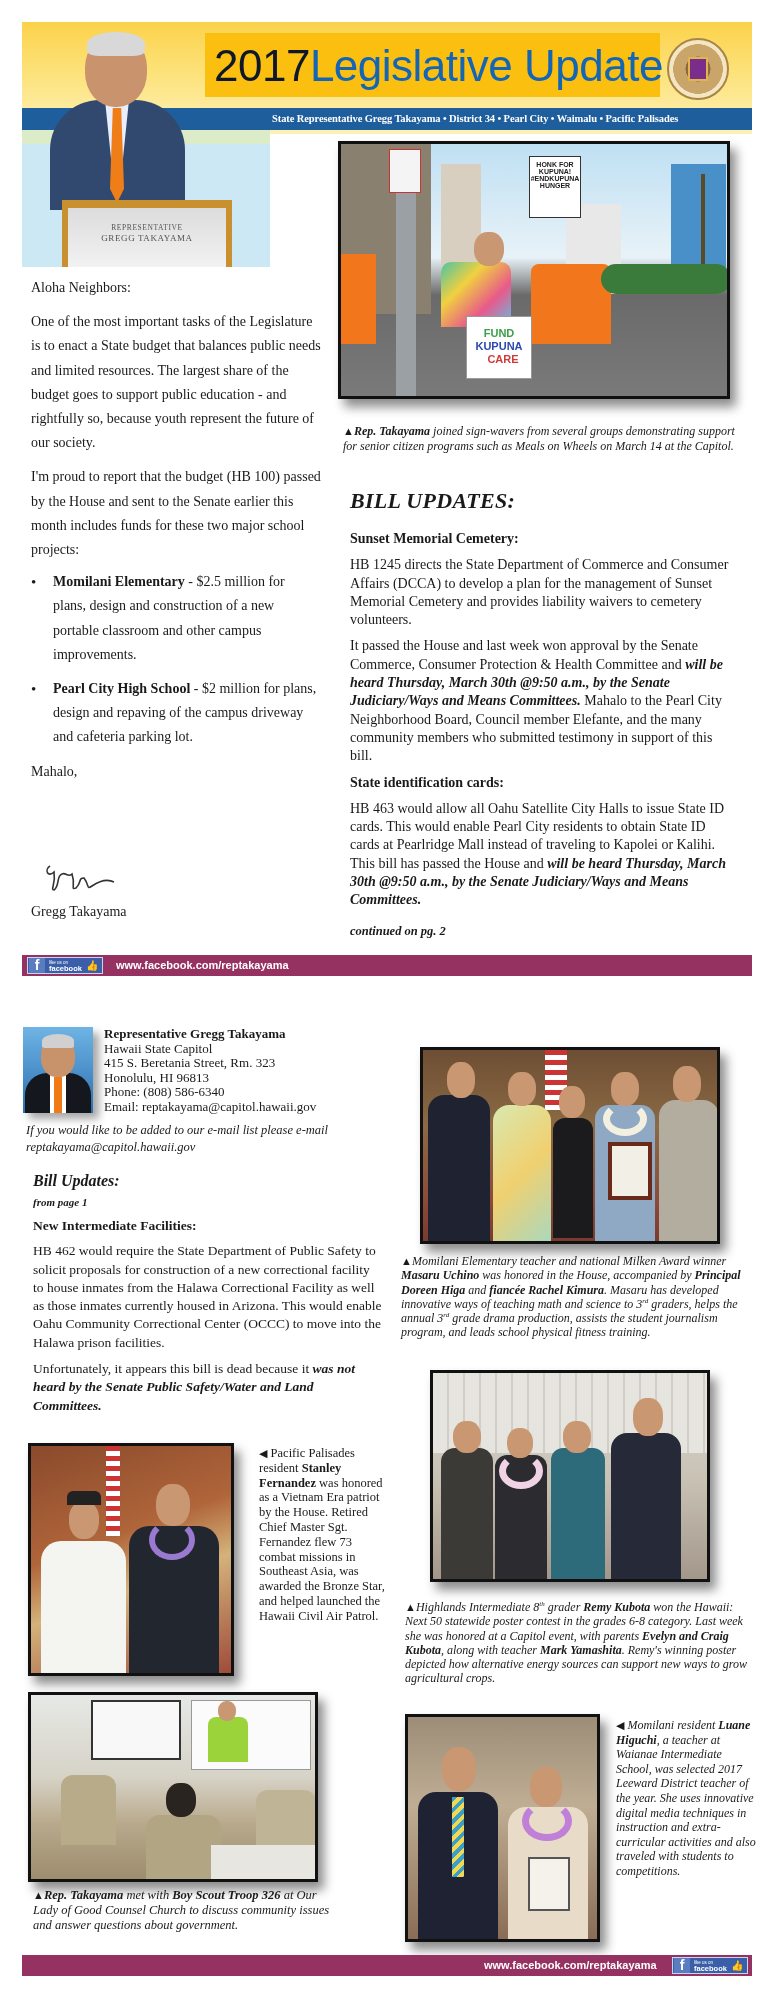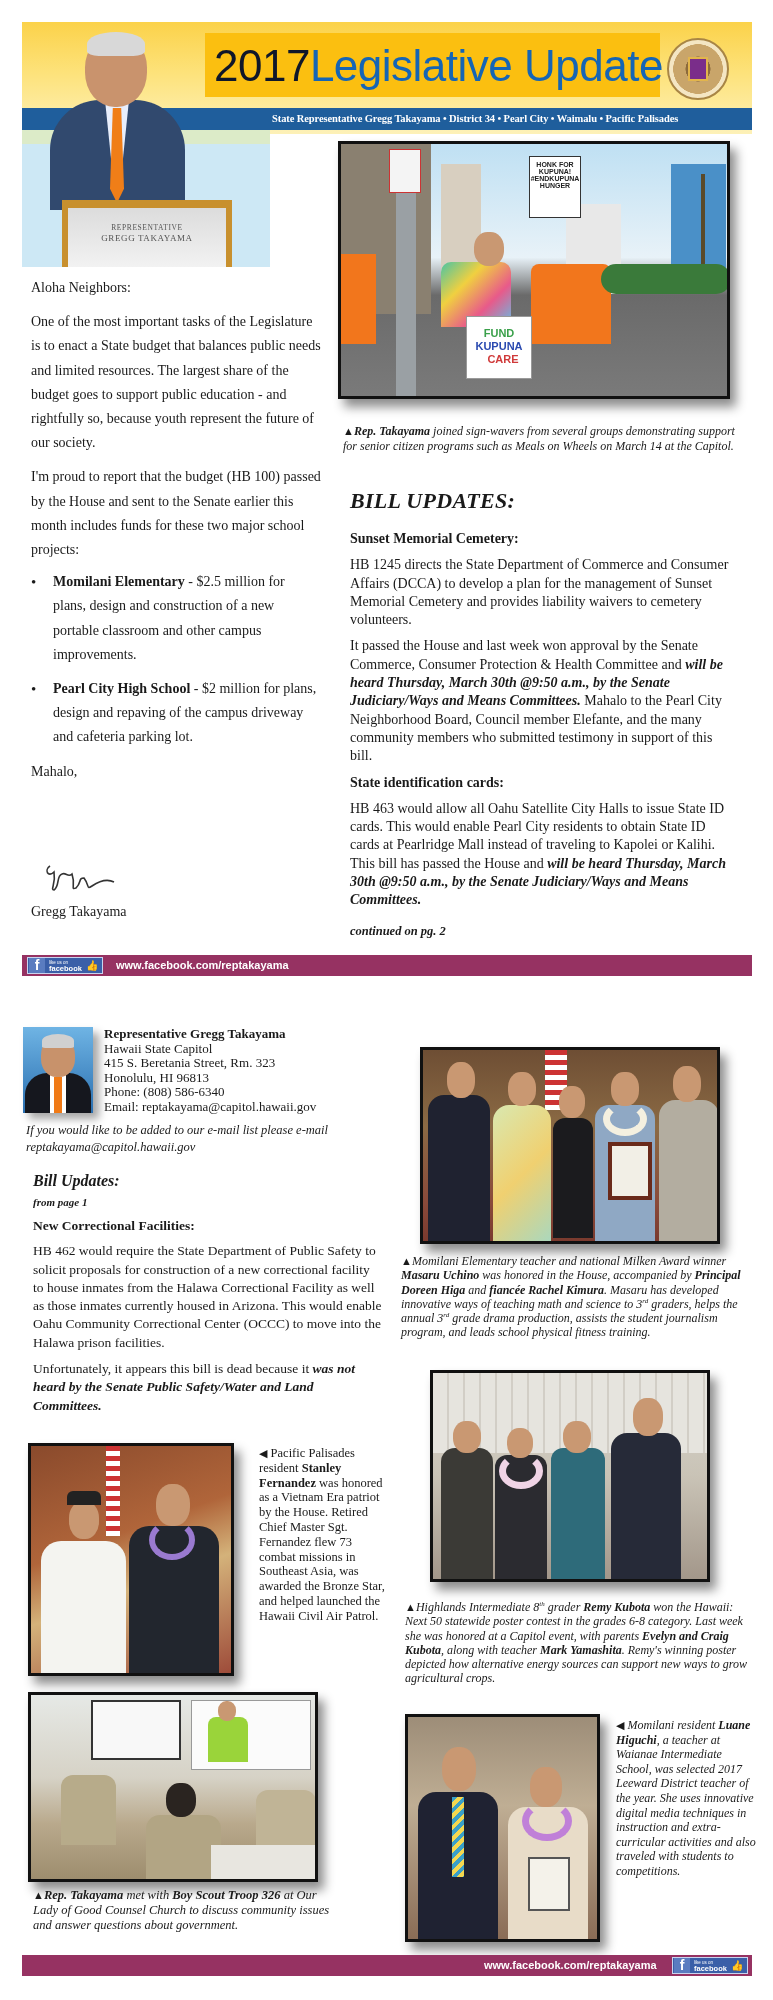--- a/index.html
+++ b/index.html
@@ -197,21 +197,21 @@
   <div>415 S. Beretania Street, Rm. 323</div>
   <div>Honolulu, HI 96813</div>
   <div>Phone: (808) 586-6340</div>
   <div>Email: reptakayama@capitol.hawaii.gov</div>
 </div>
 <div class="abs email-note">If you would like to be added to our e-mail list please e-mail reptakayama@capitol.hawaii.gov</div>
 
 <div class="abs bu-h">Bill Updates:</div>
 <div class="abs bu-from">from page 1</div>
 <div class="abs bu-col">
-  <h3>New Correctional Facilities:</h3>
+  <h3>New Intermediate Facilities:</h3>
   <p>HB 462 would require the State Department of Public Safety to solicit proposals for construction of a new correctional facility to house inmates from the Halawa Correctional Facility as well as those inmates currently housed in Arizona.  This would enable Oahu Community Correctional Center (OCCC) to move into the Halawa prison facilities.</p>
   <p><span>Unfortunately, it appears this bill is dead because it </span><span class="bi">was not heard by the Senate Public Safety/Water and Land Committees.</span></p>
 </div>
 
 <div class="abs photo p2photo-a">
   <div class="fig" style="left:75px;top:0;width:14px;height:90px;background:repeating-linear-gradient(180deg,#c33 0 5px,#fff 5px 10px);"></div>
   <div class="fig" style="left:10px;top:95px;width:85px;height:135px;background:#f4f4f0;border-radius:20px 20px 0 0;"></div>
   <div class="head" style="left:38px;top:55px;width:30px;height:38px;"></div>
   <div class="fig" style="left:36px;top:45px;width:34px;height:14px;background:#222;border-radius:6px 6px 0 0;"></div>
   <div class="fig" style="left:98px;top:80px;width:90px;height:150px;background:#22262e;border-radius:20px 20px 0 0;"></div>

